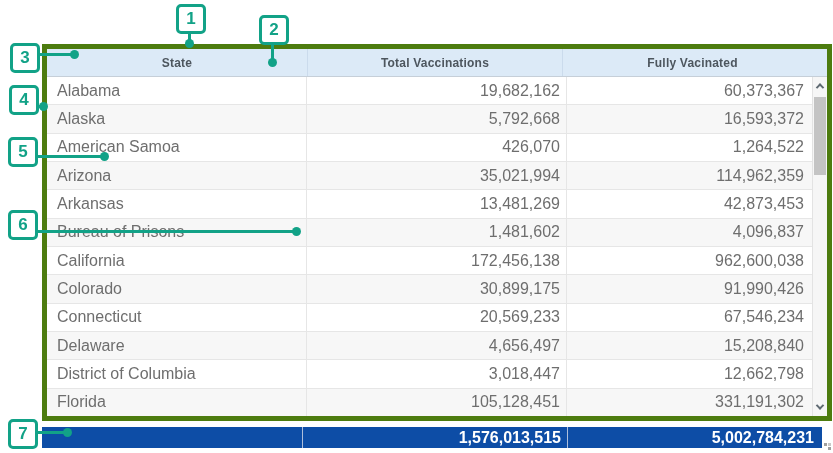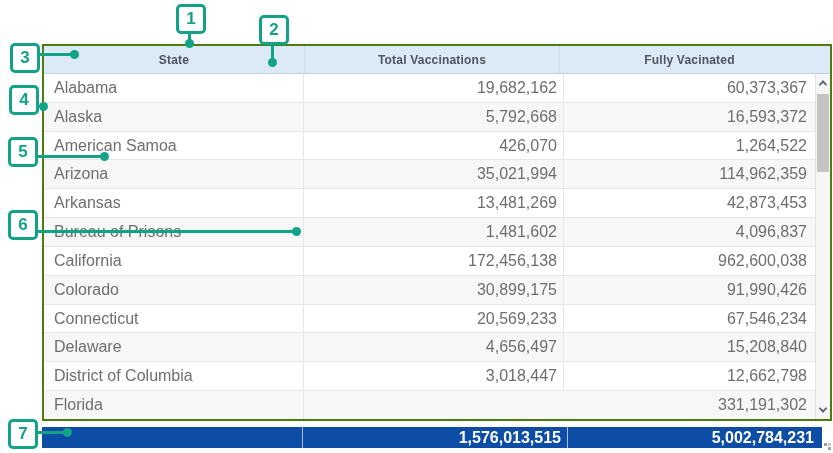--- a/index.html
+++ b/index.html
@@ -5,21 +5,21 @@
   * { margin:0; padding:0; box-sizing:border-box; }
   html,body { background:#ffffff; }
   #canvas {
     position:relative; width:833px; height:453px; background:#ffffff;
     font-family:"Liberation Sans", sans-serif; overflow:hidden;
   }
 
   
   .table-main {
     position:absolute; left:42px; top:44px; width:790px; height:377px;
-    border:2px solid #4d7c0f; background:#fff;
+    border:5px solid #4d7c0f; background:#fff;
   }
   .thead { display:flex; height:28px; background:#dceaf7; border-bottom:1px solid #c6cfd8; }
   .th {
     display:flex; align-items:center; justify-content:center;
     font-size:12px; font-weight:bold; color:#4d565e; letter-spacing:.2px;
   }
   .th1 { width:260px; }
   .th2 { width:260px; border-left:1px solid #cbdbec; }
   .th3 { width:255px; border-left:1px solid #cbdbec; }
   .th4 { flex:1; }
@@ -169,20 +169,21 @@
           <div class="td td-fully">4,656,497</div>
           <div class="td td-total">15,208,840</div>
         </div>
         <div class="trow">
           <div class="td td-state">District of Columbia</div>
           <div class="td td-fully">3,018,447</div>
           <div class="td td-total">12,662,798</div>
         </div>
         <div class="trow alt">
           <div class="td td-state">Florida</div>
+          <div class="td td-fully">105,128,451</div>
           <div class="td td-total">331,191,302</div>
         </div>
       </div>
 
     <div class="vscroll">
       <div class="sb-btn sb-up">
         <span class="chev chev-up"></span>
       </div>
       <div class="sb-thumb"></div>
       <div class="sb-btn sb-down">

